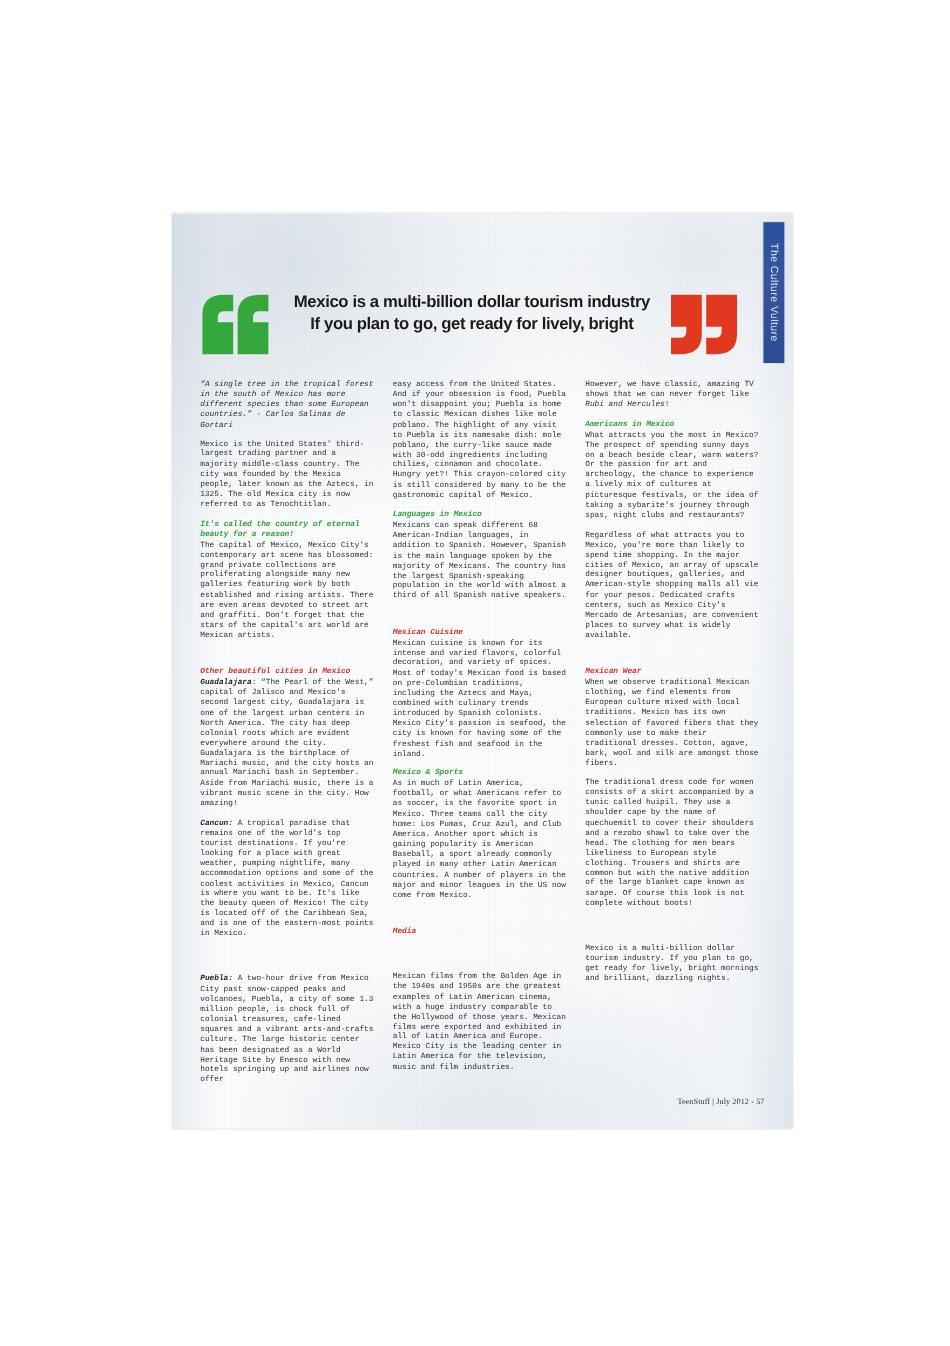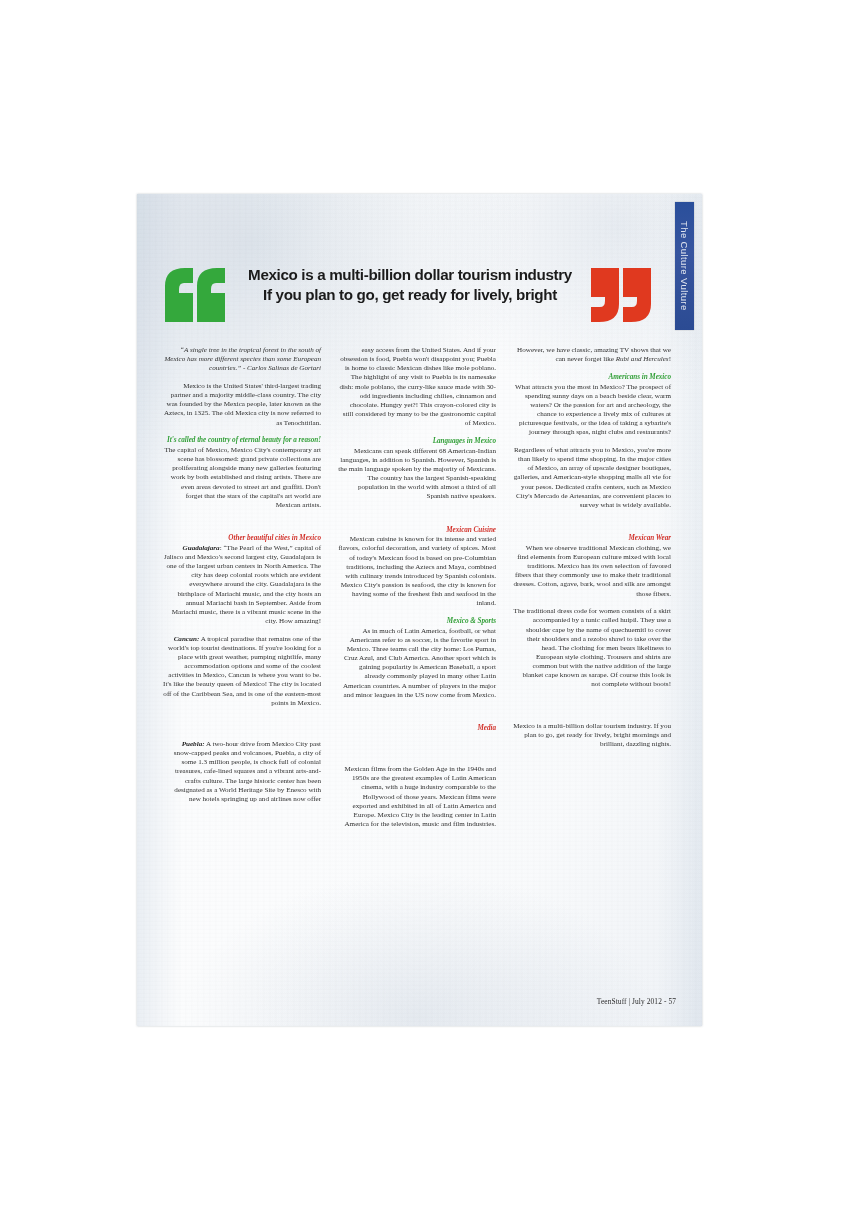--- a/index.html
+++ b/index.html
@@ -17,21 +17,21 @@
   #canvas {
     position: relative;
     width: 864px;
     height: 1224px;
     background: #ffffff;
   }
 
   
   .page {
     position: absolute;
-    left: 137px;
+    left: 156px;
     top: 194px;
     width: 565px;
     height: 832px;
     background:
       linear-gradient(115deg, rgba(238,242,246,0.85) 0%, rgba(250,251,252,0.45) 22%, rgba(255,255,255,0.1) 45%, rgba(246,248,250,0.5) 75%, rgba(235,239,244,0.8) 100%),
       #fbfcfd;
     box-shadow: 0 0 2px rgba(120,130,140,0.45);
     overflow: hidden;
   }
   
@@ -126,23 +126,22 @@
     top: 152px;
     width: 508px;
     display: flex;
     gap: 17px;
   }
   .col {
     width: 158px;
     color: #2b2b2b;
     font-size: 7.1px;
     line-height: 9.15px;
-    font-family: Liberation Serif, serif;
+    font-family: Liberation Mono, monospace;
     text-rendering: optimizeLegibility;
-    text-align: right;
   }
   .col p {
     margin: 0 0 8.5px 0;
     color: #2f2f2f;
   }
   .col p:last-child { margin-bottom: 0; margin-top: 32px; }
 
   .intro-quote {
     font-style: italic;
     color: #3a3a3a;

